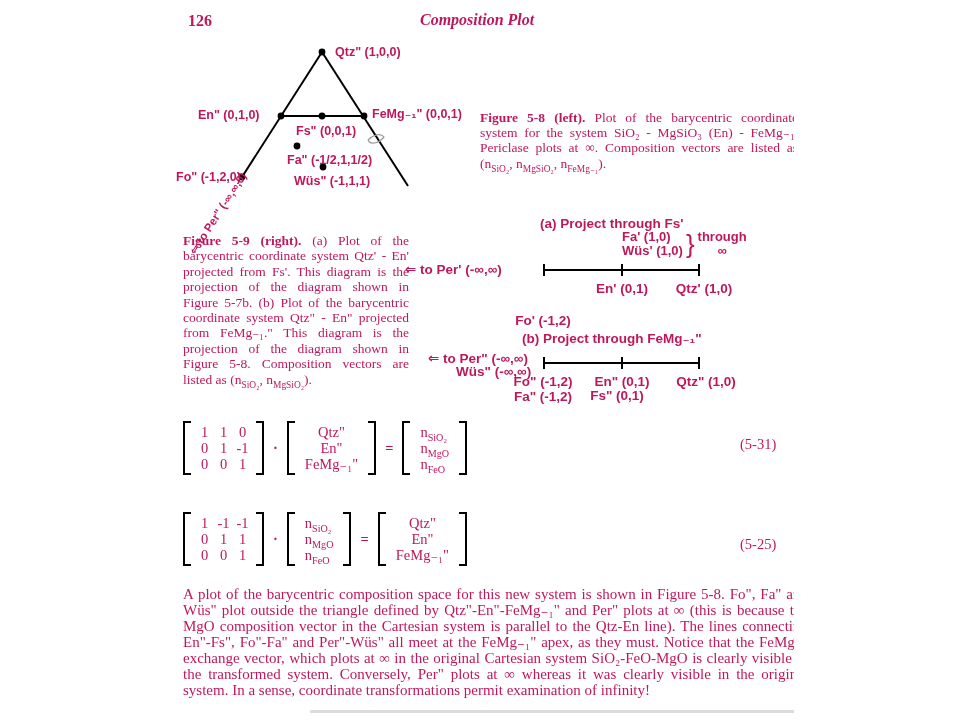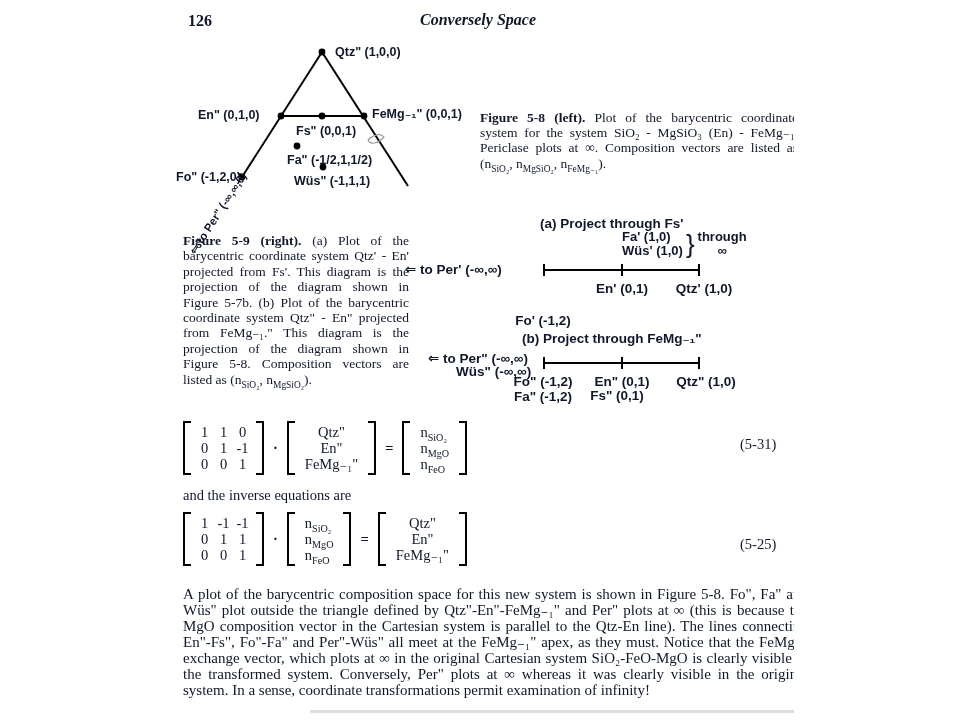--- a/index.html
+++ b/index.html
@@ -1,17 +1,17 @@
 <!DOCTYPE html>
 <html><head>
 <meta charset="utf-8">
 <style>
   html,body{margin:0;padding:0;background:#fff;}
   .page{position:relative;width:794px;height:720px;background:#ffffff;overflow:hidden;
-        font-family:"Liberation Serif","DejaVu Serif",serif;color:#0f172a;}
+        font-family:"Liberation Serif","DejaVu Serif",serif;color:#be185d;}
   .abs{position:absolute;}
   sub{font-size:0.70em;line-height:0;}
   
   .pgnum{left:188px;top:12px;font-size:16px;font-weight:700;}
   .runhead{left:420px;top:11px;font-size:16px;font-weight:700;font-style:italic;}
   
   .tri{left:180px;top:38px;width:300px;height:220px;}
   .tri .lbl{position:absolute;font-size:12.5px;white-space:nowrap;
             font-family:"Liberation Sans","DejaVu Sans",sans-serif;font-weight:700;}
   .tri .per{transform:rotate(-57deg);transform-origin:0 50%;font-size:11.5px;}
@@ -48,21 +48,21 @@
   .between{font-size:14.5px;}
   .bodytext{font-size:15px;line-height:16px;text-align:justify;}
   .artifact-line{left:310px;top:710px;width:488px;height:3px;background:#c9c9c9;opacity:.65;border-radius:2px;}
 </style>
 </head>
 <body>
 
 <div class="page">
 
   <div class="abs pgnum">126</div>
-  <div class="abs runhead">Conversely Space</div>
+  <div class="abs runhead">Composition Plot</div>
 
   <div class="abs tri">
     <svg width="300" height="220" viewBox="0 0 300 220">
       <line x1="142" y1="14" x2="62" y2="139" stroke="#000" stroke-width="2"></line>
       <line x1="142" y1="14" x2="228" y2="148" stroke="#000" stroke-width="2"></line>
       <line x1="101" y1="78" x2="184" y2="78" stroke="#000" stroke-width="2"></line>
       <circle cx="142" cy="14" r="3.4"></circle>
       <circle cx="101" cy="78" r="3.4"></circle>
       <circle cx="142" cy="78" r="3.4"></circle>
       <circle cx="184" cy="78" r="3.4"></circle>
@@ -163,21 +163,20 @@
           <span><span>n</span><sub>SiO₂</sub></span>
           <span><span>n</span><sub>MgO</sub></span>
           <span><span>n</span><sub>FeO</sub></span>
         </span>
         <span class="bk r"></span>
       </span>
     </span>
     <span class="eqnum" style="top:15px;">(5-31)</span>
   </div>
 
-  <div class="abs between" style="left:183px;top:487px;">and the inverse equations are</div>
 
   <div class="abs eq" style="left:183px;top:512px;">
     <span class="eqrow">
       <span class="mat">
         <span class="bk l"></span>
         <span class="grid3">
           <span>1</span>
             <span>-1</span>
             <span>-1</span>
           <span>0</span>

